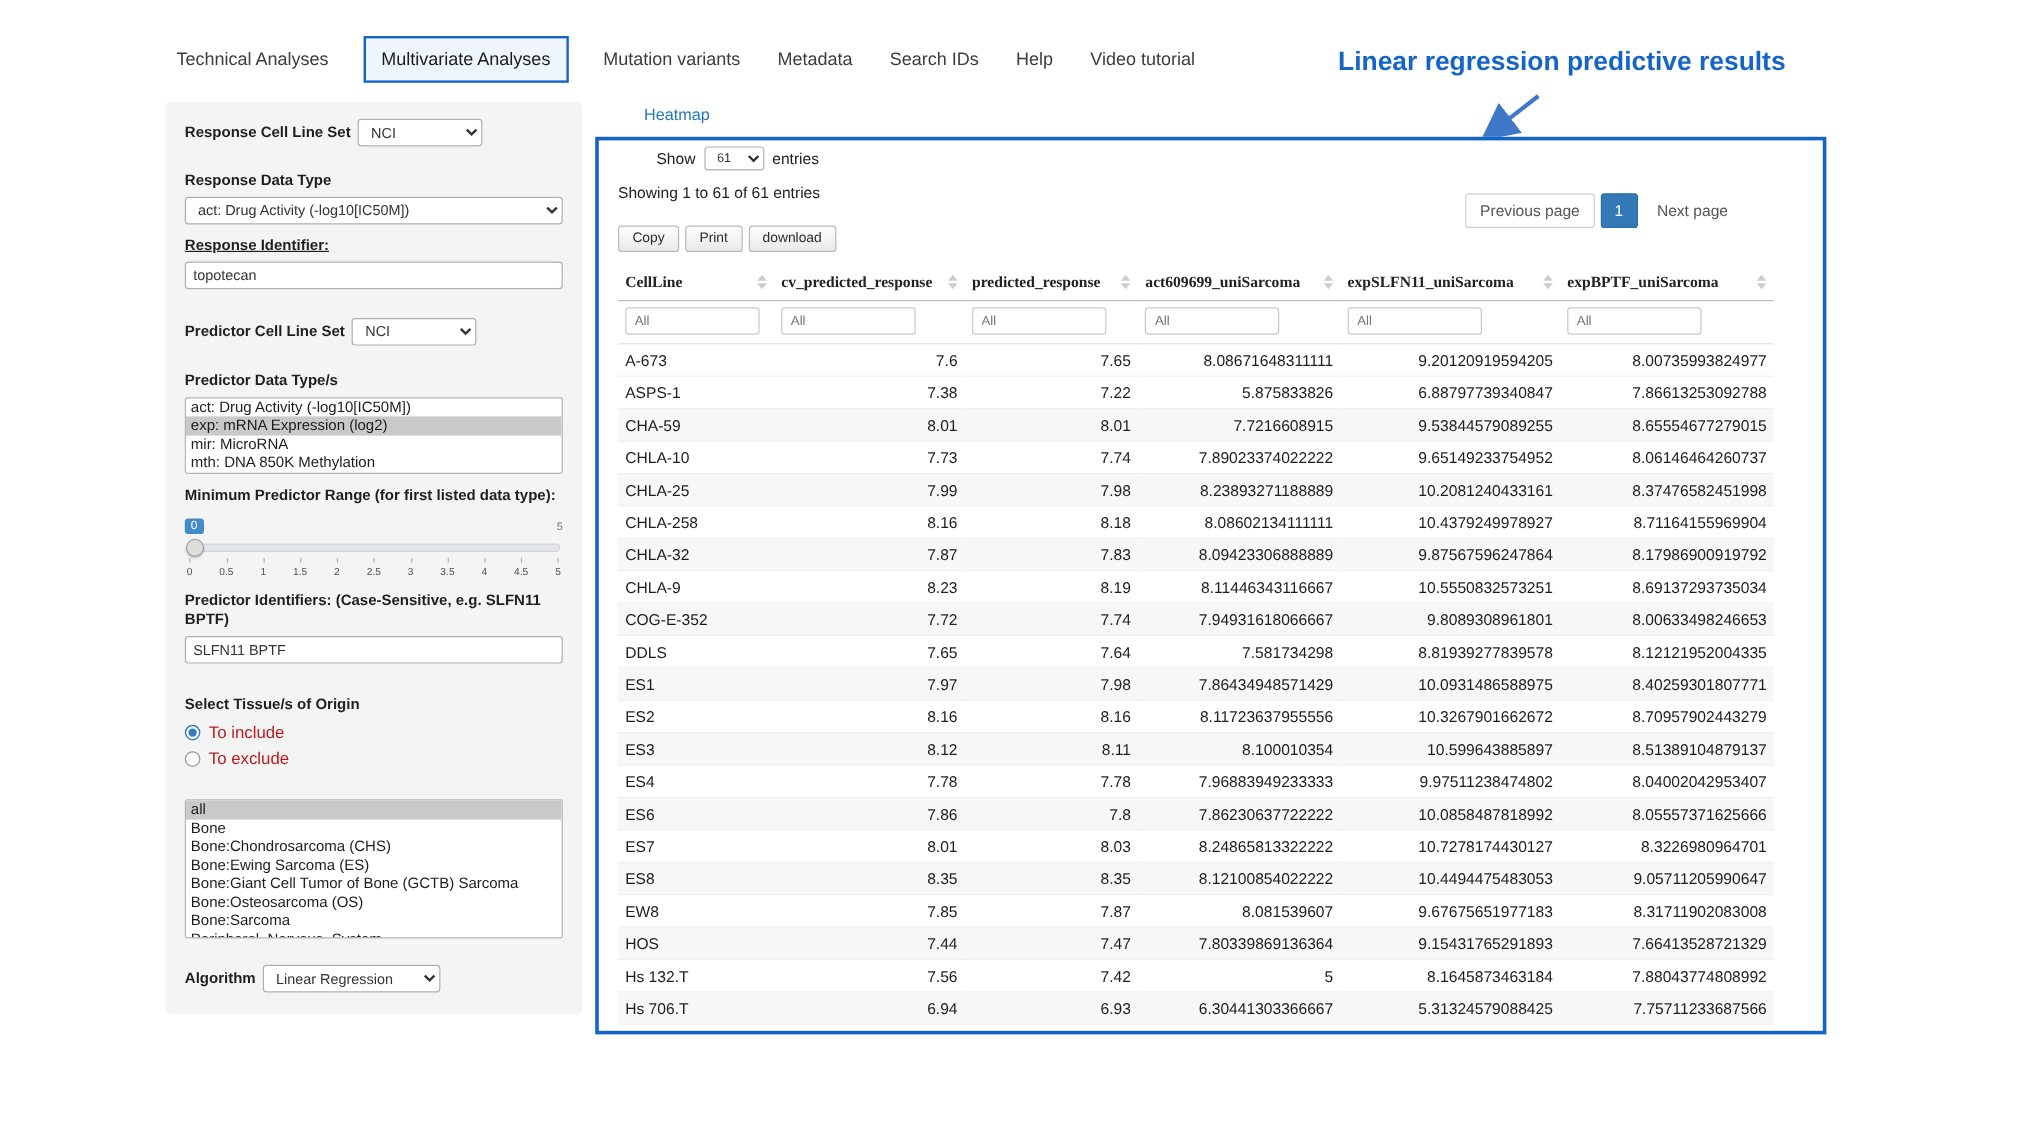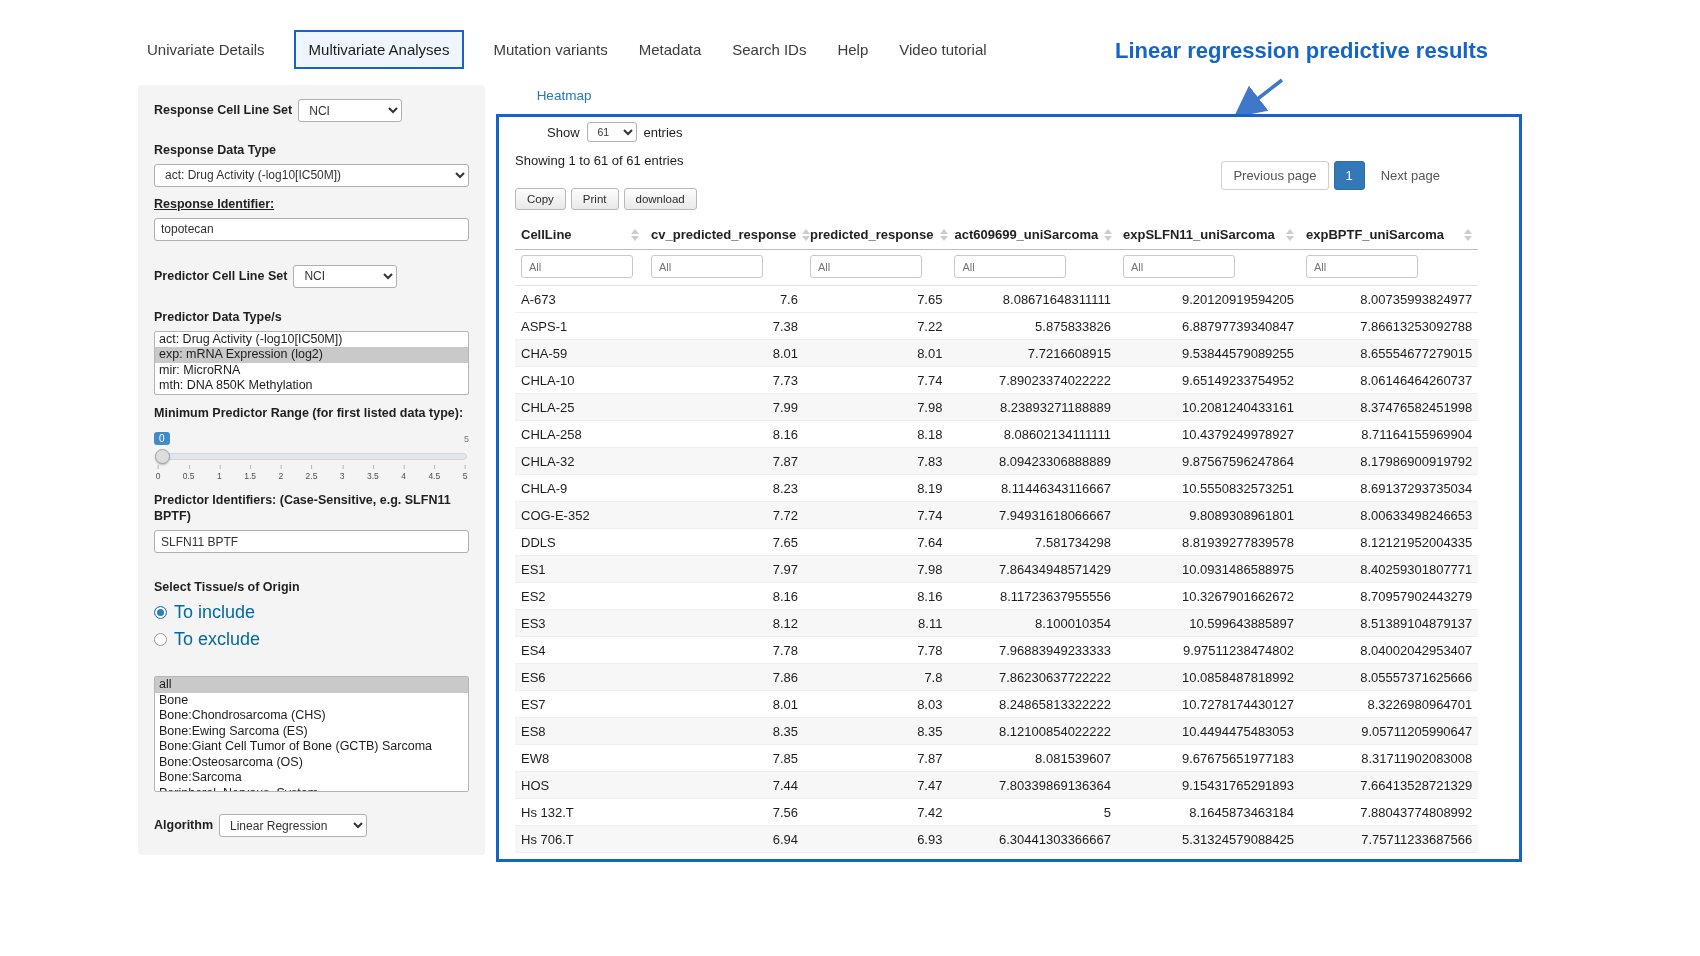--- a/index.html
+++ b/index.html
@@ -39,21 +39,21 @@
                   line-height:13px; padding:0 5px; border-radius:3px; }
   .slider-max { position:absolute; right:0; top:2px; font-size:9px; color:#777; }
   .slider-track { position:absolute; left:2px; right:2px; top:21px; height:7px; background:#e3e6ea;
                   border:1px solid #d2d5da; border-radius:4px; }
   .slider-handle { position:absolute; left:-2px; top:-5px; width:15px; height:15px; border-radius:50%;
                    background:#dddddd; border:1px solid #a3a3a3; box-shadow:0 1px 2px rgba(0,0,0,.25); cursor:pointer; }
   .slider-grid { position:absolute; left:4px; right:4px; top:32px; height:22px; }
   .tick { position:absolute; transform:translateX(-50%); top:7px; font-size:8.5px; color:#4f4f4f; }
   .tick::before { content:""; position:absolute; left:50%; top:-6px; width:1px; height:4px; background:#b5b5b5; }
   
-  .radio-row { display:flex; align-items:center; gap:7px; margin-top:6px; font-size:18px; color:#0369a1; cursor:pointer; }
+  .radio-row { display:flex; align-items:center; gap:7px; margin-top:6px; font-size:14px; color:#b91c1c; cursor:pointer; }
   .radio { width:13px; height:13px; border-radius:50%; border:1px solid #979797; background:#fff; position:relative; flex:0 0 auto; }
   .radio.checked { border-color:#2e7cc3; background:#2e7cc3; box-shadow:inset 0 0 0 2px #fff; }
   
   .main-tabs { position:absolute; left:510px; top:84px; display:flex; align-items:center; gap:24px;
                font-size:13.5px; color:#2478be; white-space:nowrap;flex-direction:column; }
   .main-tab { cursor:pointer; padding:4px 0; }
   .main-tab.red-boxed { border:3px solid var(--highlight-red,#e02520); padding:3px 9px; }
   .blue-box { position:absolute; left:496px; top:114px; width:1026px; height:748px;
               border:3px solid var(--accent-blue,#1565c0); background:#fff; padding:5px 16px 0; }
   .show-row { display:flex; align-items:center; gap:7px; font-size:13px; color:#1d1d1d;margin-left:32px; }
@@ -62,39 +62,39 @@
   .pagination { position:absolute; right:68px; top:44px; display:flex; align-items:center; font-size:13px; color:#555; }
   .page-btn { border:1px solid #cfcfcf; background:#fff; border-radius:3px; padding:6px 11px; cursor:pointer; color:#555; }
   .page-btn.borderless { border:none; }
   .page-current { background:var(--active-page-bg,#3379b7); border:1px solid #2e6da4; color:#fff;
                   border-radius:3px; padding:6px 11px; margin:0 5px; cursor:pointer; }
   .toolbar { margin-top:20px; display:flex; gap:5px; }
   .tool-btn { border:1px solid #b9b9b9; background:linear-gradient(#fdfdfd,#e9e9e9); border-radius:3px;
               font-size:11.5px; color:#2c2c2c; padding:4px 11px; cursor:pointer; font-family:inherit; }
   
   .data-table { width:97.5%; border-collapse:collapse; margin-top:10px; font-size:13px; table-layout:fixed; }
-  .data-table th { text-align:left; font-weight:bold; padding:7px 6px; border-bottom:1px solid #bdbdbd; }
+  .data-table th { text-align:left; font-weight:bold; padding:7px 6px; border-bottom:1px solid #bdbdbd;font-family:Liberation Serif, serif; }
   .th-inner { display:flex; align-items:center; justify-content:space-between; }
   .sort-icon { display:inline-flex; flex-direction:column; gap:2px; margin-left:6px; cursor:pointer; }
   .tri { width:0; height:0; border-left:4px solid transparent; border-right:4px solid transparent; display:block; }
   .tri.up { border-bottom:5px solid #cdcdcd; }
   .tri.down { border-top:5px solid #cdcdcd; }
   .filter-row td { padding:5px 6px 7px; border-bottom:1px solid #e2e2e2; }
   .filter-row input { width:112px; max-width:95%; height:23px; font-size:11px; border:1px solid #c9c9c9;
                       border-radius:3px; padding:0 7px; color:#555; }
   .data-table tbody td { padding:5.5px 6px; border-bottom:1px solid #efefef; color:#1d1d1d; }
   .data-table tbody td.num { text-align:right; }
   .data-table tbody tr:nth-child(odd) { background:#f7f7f7; }
   .data-table tbody tr:first-child { background:#fff; }
 </style>
 </head>
 <body>
 
 <nav class="topnav">
-    <div class="nav-item">Univariate Details</div>
+    <div class="nav-item">Technical Analyses</div>
     <div class="nav-item active">Multivariate Analyses</div>
     <div class="nav-item">Mutation variants</div>
     <div class="nav-item">Metadata</div>
     <div class="nav-item">Search IDs</div>
     <div class="nav-item">Help</div>
     <div class="nav-item">Video tutorial</div>
   </nav>
 
 <div class="annotation-title">Linear regression predictive results</div>
 <svg class="annotation-arrow" width="62" height="46" viewBox="0 0 62 46">

